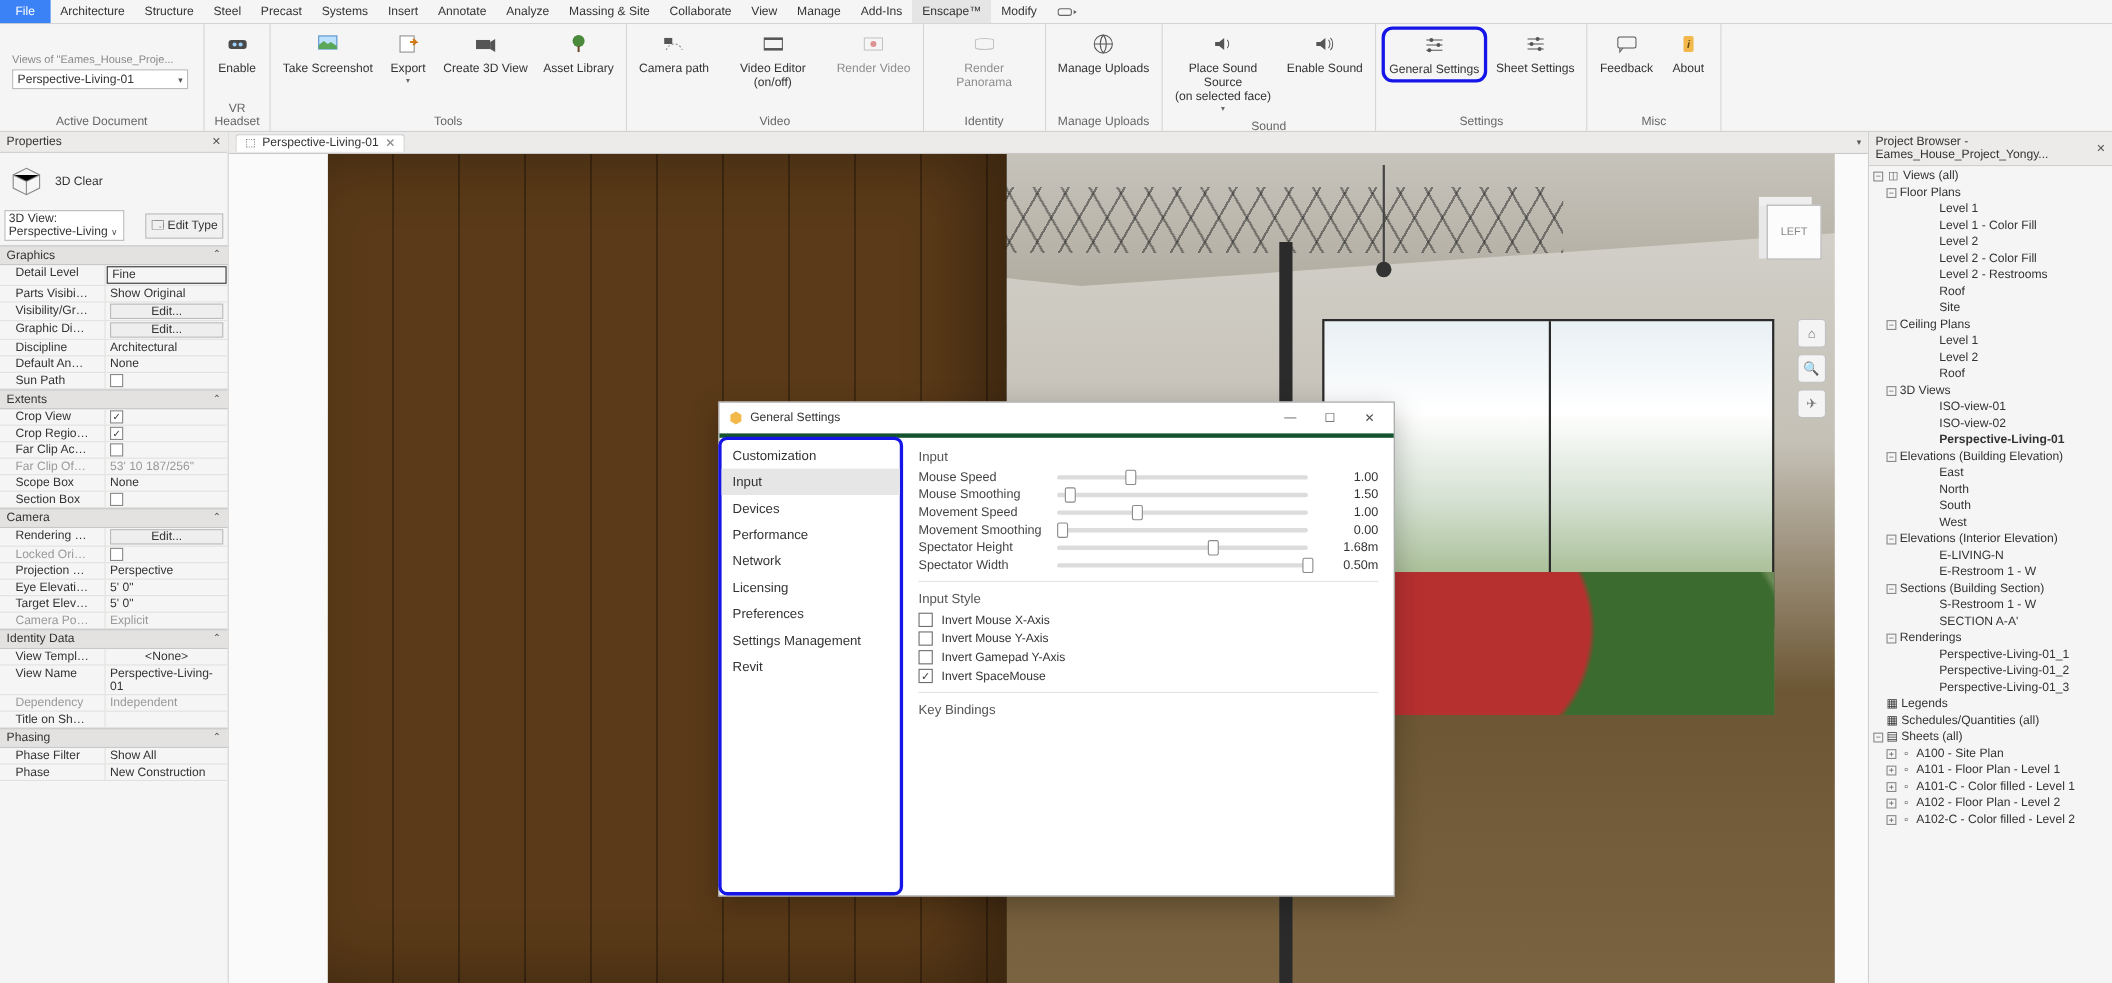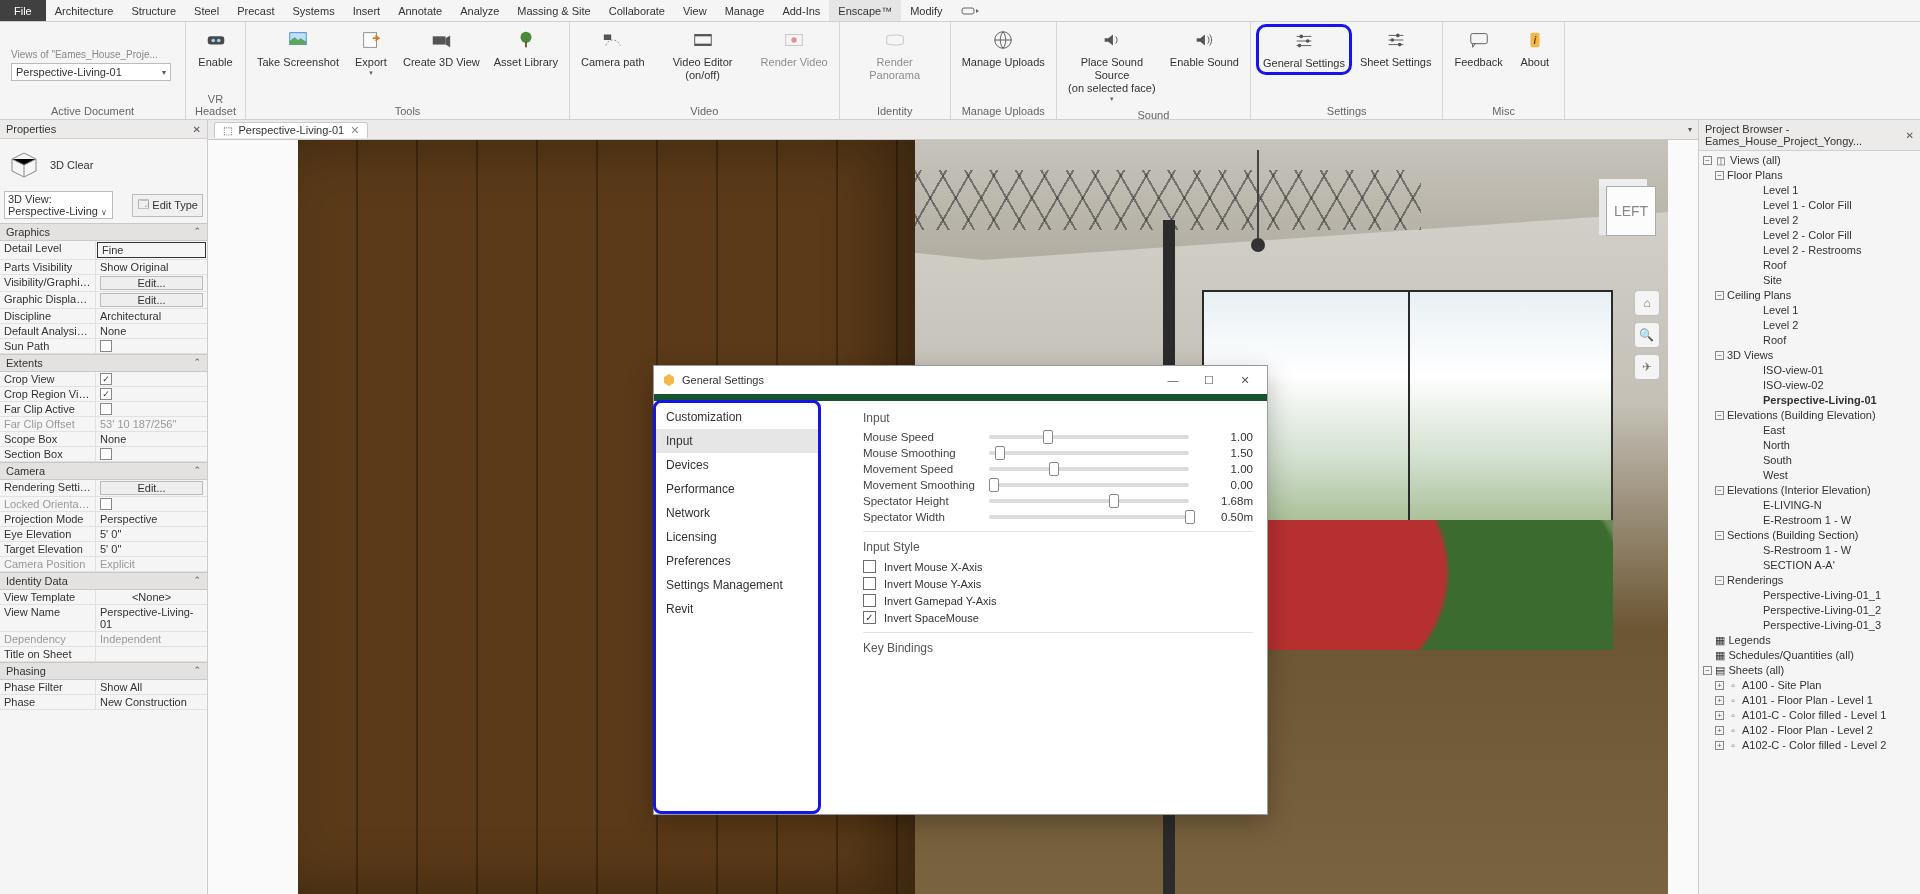--- a/index.html
+++ b/index.html
@@ -1,19 +1,19 @@
 <!DOCTYPE html>
 <html><head>
 <meta charset="utf-8">
 <style>
 * { margin:0; padding:0; box-sizing:border-box; font-family:"Segoe UI",Tahoma,sans-serif; font-size:11px; color:#333; }
 body { width:1920px; height:894px; background:#f0f0f0; overflow:hidden; position:relative; }
 .menubar { height:22px; background:#f5f5f5; border-bottom:1px solid #d0d0d0; display:flex; align-items:center; }
 .menubar .mi { padding:0 9px; height:100%; display:flex; align-items:center; cursor:pointer; }
-.menubar .file { background:#404040; color:#fff; font-weight:500; padding:0 14px; }
+.menubar .file { background:#3b82f6; color:#fff; font-weight:500; padding:0 14px; }
 .menubar .active { background:#e5e5e5; }
 .ribbon { height:98px; background:#f5f5f5; border-bottom:1px solid #d0d0d0; display:flex; }
 .rgroup { display:flex; flex-direction:column; border-right:1px solid #d5d5d5; padding:2px 5px 0; }
 .rgroup .items { flex:1; display:flex; align-items:flex-start; justify-content:center; gap:2px; }
 .rgroup .glabel { text-align:center; color:#666; padding:2px 0; }
 .rbtn { display:flex; flex-direction:column; align-items:center; padding:4px 6px; cursor:pointer; min-width:48px; text-align:center; }
 .rbtn.disabled { opacity:.55; }
 .ricon { width:24px; height:24px; margin-bottom:4px; display:flex; align-items:center; justify-content:center; }
 .ricon svg { width:22px; height:22px; }
 .pause-icon { width:32px; height:32px; }
@@ -30,21 +30,21 @@
 .panel-title { padding:3px 6px; font-weight:500; border-bottom:1px solid #d0d0d0; display:flex; justify-content:space-between; align-items:center; background:#ecebe9;}
 .panel-title .x { cursor:pointer; color:#555; font-size:10px; }
 .props-head { padding:10px 8px; display:flex; align-items:center; gap:10px; }
 .cube-ico { width:32px; height:32px; }
 .selector-row { display:flex; gap:19px; padding:0 4px 4px; align-items:center; }
 .selector-row select, .selector-row .fake-select { flex:1; border:1px solid #bbb; background:#fff; padding:1px 3px; font-size:11px; }
 .edit-type { border:1px solid #bbb; background:#f0f0f0; padding:1px 4px; display:flex; align-items:center; gap:3px; cursor:pointer; }
 .section-hdr { background:#e3e2e0; padding:2px 6px; font-weight:500; display:flex; justify-content:space-between; border-top:1px solid #c8c8c8; border-bottom:1px solid #c8c8c8; }
 .section-hdr .caret { font-size:9px; color:#555; }
 .prop-row { display:flex; border-bottom:1px solid #e2e1df; }
-.prop-row .k { width:96px; padding:1px 4px; border-right:1px solid #e2e1df; white-space:nowrap; overflow:hidden; text-overflow:ellipsis; }
+.prop-row .k { width:96px; padding:1px 14px; border-right:1px solid #e2e1df; white-space:nowrap; overflow:hidden; text-overflow:ellipsis; }
 .prop-row .v { flex:1; padding:1px 4px; display:flex; align-items:center; }
 .prop-row .btnval { width:100%; background:#eee; border:1px solid #bbb; text-align:center; cursor:pointer; padding:0 0; }
 .prop-row .none-center { width:100%; text-align:center; }
 .prop-row .cb { width:12px; height:12px; border:1px solid #888; background:#fff; display:inline-flex; align-items:center; justify-content:center; font-size:9px; color:#333; }
 .prop-row.dim .k, .prop-row.dim .v { color:#999; }
 .prop-row .v.box { border:1px solid #333; margin:1px; }
 
 .center { flex:1; position:relative; background:#fafafa; }
 .doc-tabs { height:20px; background:#ecebe9; border-bottom:1px solid #c9c9c9; display:flex; align-items:center; padding-left:6px; gap:6px; }
 .doc-tabs .tab { background:#fff; border:1px solid #c9c9c9; border-bottom:none; border-radius:3px 3px 0 0; padding:1px 8px; display:flex; align-items:center; gap:6px; font-weight:500; }
@@ -54,31 +54,31 @@
 .wood-wall { position:absolute; left:0; top:0; bottom:0; width:45%; background:repeating-linear-gradient(90deg,#5a3a18 0 58px,#3f2810 58px 60px),repeating-linear-gradient(0deg,rgba(0,0,0,.18) 0 40px,rgba(0,0,0,0) 40px 80px); box-shadow:inset -30px 0 60px rgba(0,0,0,.35); }
 .ceiling { position:absolute; left:0; right:0; top:0; height:120px; background:linear-gradient(180deg,#c6c3bb,#b2ada1); clip-path:polygon(0 0,100% 0,100% 60%,50% 100%,0 40%); }
 .truss { position:absolute; top:30px; left:40%; right:18%; height:60px; background:repeating-linear-gradient(60deg,rgba(40,40,40,.5) 0 2px,transparent 2px 22px),repeating-linear-gradient(-60deg,rgba(40,40,40,.5) 0 2px,transparent 2px 22px); }
 .window-frame { position:absolute; right:4%; top:150px; width:30%; height:280px; background:linear-gradient(180deg,#e8f0f4 0%,#fff 30%,#d3e0d0 60%,#8da870 100%); border:2px solid #2a2a2a; }
 .window-frame::before { content:""; position:absolute; left:50%; top:0; bottom:0; width:2px; background:#2a2a2a; }
 .foliage { position:absolute; right:4%; top:380px; width:30%; height:130px; background:radial-gradient(circle at 30% 40%,#b73030 0 40%,transparent 42%),radial-gradient(circle at 70% 60%,#3b6b2e 0 45%,transparent 47%),#6a8a55; }
 .pillar { position:absolute; right:36%; top:80px; width:12px; bottom:0; background:#2b2b2b; }
 .lamp { position:absolute; left:70%; top:10px; width:2px; height:90px; background:#444; }
 .lamp::after { content:""; position:absolute; left:-6px; top:88px; width:14px; height:14px; border-radius:50%; background:#333; }
 .viewcube { position:absolute; right:10px; top:40px; width:60px; height:60px; }
-.viewcube .face { width:50px; height:50px; border:1px solid #aaa; background:#fcfcfc; display:flex; align-items:center; justify-content:center; font-size:14px; color:#888; box-shadow:-8px 0 0 -1px #e8e8e8, -8px -8px 0 -1px #eee; margin:6px 13px 0 8px; }
+.viewcube .face { width:50px; height:50px; border:1px solid #aaa; background:#fcfcfc; display:flex; align-items:center; justify-content:center; font-size:10px; color:#888; box-shadow:-8px 0 0 -1px #e8e8e8, -8px -8px 0 -1px #eee; margin:6px 13px 0 8px; }
 .navbar { position:absolute; right:8px; top:150px; width:26px; display:flex; flex-direction:column; gap:6px; }
 .navbar .nbtn { width:26px; height:26px; border:1px solid #c0c0c0; background:#f4f4f4; border-radius:4px; display:flex; align-items:center; justify-content:center; color:#777; font-size:12px; cursor:pointer; }
 
 
 .dialog { position:absolute; left:445px; top:245px; width:615px; height:450px; background:#fff; border:1px solid #9a9a9a; box-shadow:0 8px 24px rgba(0,0,0,.25); display:flex; flex-direction:column; }
 .dialog .titlebar { height:28px; display:flex; align-items:center; padding:0 4px 0 8px; font-size:12px; color:#444; }
 .dialog .titlebar .logo { width:14px; height:14px; margin-right:6px; }
 .dialog .titlebar .sp { flex:1; }
 .dialog .titlebar .wbtn { width:36px; height:26px; display:flex; align-items:center; justify-content:center; color:#555; cursor:pointer; }
-.dialog .body { flex:1; display:flex; border-top:7px solid #14532d;gap:28px; }
+.dialog .body { flex:1; display:flex; border-top:4px solid #14532d; }
 .dlg-sidebar { width:168px; border:3px solid #1515E8; border-radius:8px; margin:-1px 0 0 -1px; padding:2px 0; }
 .dlg-sidebar .sit { padding:5px 10px; cursor:pointer; font-size:12px; }
 .dlg-sidebar .sit.sel { background:#e6e6e6; }
 .dlg-main { flex:1; padding:8px 14px; overflow:auto; }
 .group-title { font-size:12px; color:#555; margin:2px 0 6px; }
 .slider-row { display:flex; align-items:center; margin:4px 0; }
 .slider-row .sk { width:112px; font-size:11.5px; color:#444; }
 .slider-row .track { flex:1; height:4px; background:#dcdcdc; border-radius:2px; position:relative; margin:0 14px; }
 .slider-row .thumb { position:absolute; top:-5px; width:10px; height:14px; background:#fff; border:1px solid #8a8a8a; border-radius:2px; }
 .slider-row .sv { width:50px; text-align:right; font-size:11.5px; }

